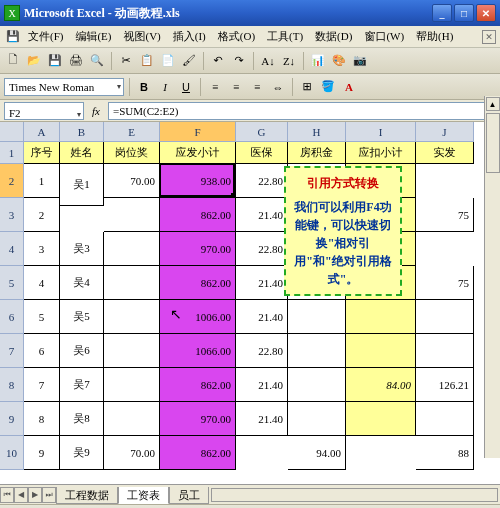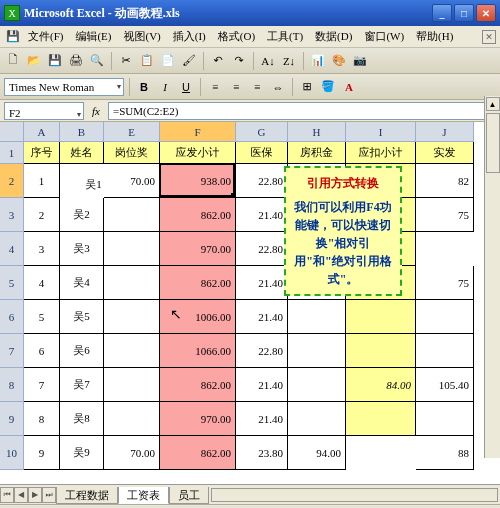--- a/index.html
+++ b/index.html
@@ -28,21 +28,21 @@
 .fxlabel{margin:0 8px;font-style:italic;font-family:"Times New Roman";}
 .formulabar{flex:1;height:18px;border:1px solid #7f9db9;background:#fff;padding:0 4px;display:flex;align-items:center;margin-right:4px;}
 .grid{position:relative;background:#fff;height:362px;overflow:hidden;}
 .corner{position:absolute;left:0;top:0;width:24px;height:20px;background:#d6dce6;border-right:1px solid #9caecf;border-bottom:1px solid #9caecf;}
 .colh{position:absolute;top:0;height:20px;background:#d6dce6;border-right:1px solid #9caecf;border-bottom:1px solid #9caecf;display:flex;align-items:center;justify-content:center;color:#1f3864;}
 .rowh{position:absolute;left:0;width:24px;background:#d6dce6;border-right:1px solid #9caecf;border-bottom:1px solid #9caecf;display:flex;align-items:center;justify-content:center;color:#1f3864;}
 .rowh.sel{background:#ffc864;}
 .colh.sel{background:#ffc864;}
 .cell{position:absolute;border-right:1px solid #000;border-bottom:1px solid #000;display:flex;align-items:center;padding:0 4px;background:#fff;}
 .cell.hdr{background:#ffff99;justify-content:center;font-weight:normal;}
-.cell.colF{background:#fca5a5;justify-content:flex-end;}
+.cell.colF{background:#d946ef;justify-content:flex-end;}
 .cell.colI{background:#ffff99;justify-content:flex-end;}
 .cell.num{justify-content:flex-end;}
 .cell.ctr{justify-content:center;}
 .activesel{position:absolute;border:2px solid #000;pointer-events:none;}
 .activesel::after{content:"";position:absolute;right:-3px;bottom:-3px;width:5px;height:5px;background:#000;}
 .tooltip{position:absolute;border:2px dashed #22aa22;background:#ffffaa;padding:6px;width:118px;color:#cc0000;font-weight:bold;text-align:center;line-height:1.5;font-size:12px;}
 .tooltip .tt2{color:#003399;margin-top:6px;}
 .watermark{position:absolute;left:170px;top:260px;font-size:16px;font-family:Arial;font-weight:bold;color:rgba(255,180,60,0.8);text-shadow:1px 1px 0 #fff,-1px -1px 0 #fff;}
 .watermark .dot{color:#c00;}
 .sheettabs{height:20px;background:#ece9d8;border-top:1px solid #999;display:flex;align-items:center;}
@@ -150,29 +150,27 @@
     <div class="rowh" style="top: 314px; height: 34px;">10</div>
     <div class="cell hdr" style="left: 24px; top: 20px; width: 36px; height: 22px;">序号</div>
     <div class="cell hdr" style="left: 60px; top: 20px; width: 44px; height: 22px;">姓名</div>
     <div class="cell hdr" style="left: 160px; top: 20px; width: 76px; height: 22px;">应发小计</div>
     <div class="cell hdr" style="left: 104px; top: 20px; width: 56px; height: 22px;">岗位奖</div>
     <div class="cell hdr" style="left: 288px; top: 20px; width: 58px; height: 22px;">房积金</div>
     <div class="cell hdr" style="left: 236px; top: 20px; width: 52px; height: 22px;">医保</div>
     <div class="cell hdr" style="left: 346px; top: 20px; width: 70px; height: 22px;">应扣小计</div>
     <div class="cell hdr" style="left: 416px; top: 20px; width: 58px; height: 22px;">实发</div>
     <div class="cell ctr" style="left: 24px; top: 42px; width: 36px; height: 34px;">1</div>
-    <div class="cell ctr" style="left: 72px; top: 42px; width: 44px; height: 42px;">吴1</div>
+    <div class="cell ctr" style="left: 60px; top: 42px; width: 44px; height: 42px;">吴1</div>
     <div class="cell num" style="left: 104px; top: 42px; width: 56px; height: 34px;">70.00</div>
     <div class="cell colF" style="left: 160px; top: 42px; width: 76px; height: 34px;">938.00</div>
     <div class="cell num" style="left: 236px; top: 42px; width: 52px; height: 34px;">22.80</div>
     <div class="cell num" style="left: 288px; top: 42px; width: 58px; height: 34px;"></div>
     <div class="cell colI" style="left: 346px; top: 42px; width: 70px; height: 34px;"></div>
-    <div class="cell num" style="left: 416px; top: 42px; width: 58px; height: 34px;">82</div>
     <div class="cell ctr" style="left: 24px; top: 76px; width: 36px; height: 34px;">2</div>
-    <div class="cell ctr" style="left: 60px; top: 76px; width: 44px; height: 34px;">吴2</div>
     <div class="cell num" style="left: 104px; top: 76px; width: 56px; height: 34px;"></div>
     <div class="cell colF" style="left: 160px; top: 76px; width: 76px; height: 34px;">862.00</div>
     <div class="cell num" style="left: 236px; top: 76px; width: 52px; height: 34px;">21.40</div>
     <div class="cell num" style="left: 288px; top: 76px; width: 58px; height: 34px;"></div>
     <div class="cell colI" style="left: 346px; top: 76px; width: 70px; height: 34px;"></div>
     <div class="cell num" style="left: 416px; top: 76px; width: 58px; height: 34px;">75</div>
     <div class="cell ctr" style="left: 24px; top: 110px; width: 36px; height: 34px;">3</div>
     <div class="cell ctr" style="left: 60px; top: 110px; width: 44px; height: 34px;">吴3</div>
     <div class="cell num" style="left: 104px; top: 110px; width: 56px; height: 34px;"></div>
     <div class="cell colF" style="left: 160px; top: 110px; width: 76px; height: 34px;">970.00</div>
@@ -203,34 +201,33 @@
     <div class="cell num" style="left: 288px; top: 212px; width: 58px; height: 34px;"></div>
     <div class="cell colI" style="left: 346px; top: 212px; width: 70px; height: 34px;"></div>
     <div class="cell num" style="left: 416px; top: 212px; width: 58px; height: 34px;"></div>
     <div class="cell ctr" style="left: 24px; top: 246px; width: 36px; height: 34px;">7</div>
     <div class="cell ctr" style="left: 60px; top: 246px; width: 44px; height: 34px;">吴7</div>
     <div class="cell num" style="left: 104px; top: 246px; width: 56px; height: 34px;"></div>
     <div class="cell colF" style="left: 160px; top: 246px; width: 76px; height: 34px;">862.00</div>
     <div class="cell num" style="left: 236px; top: 246px; width: 52px; height: 34px;">21.40</div>
     <div class="cell num" style="left: 288px; top: 246px; width: 58px; height: 34px;"></div>
     <div class="cell colI" style="left: 346px; top: 246px; width: 70px; height: 34px; font-style: italic;">84.00</div>
-    <div class="cell num" style="left: 416px; top: 246px; width: 58px; height: 34px;">105.40</div>
+    <div class="cell num" style="left: 416px; top: 246px; width: 58px; height: 34px;">126.21</div>
     <div class="cell ctr" style="left: 24px; top: 280px; width: 36px; height: 34px;">8</div>
     <div class="cell ctr" style="left: 60px; top: 280px; width: 44px; height: 34px;">吴8</div>
     <div class="cell num" style="left: 104px; top: 280px; width: 56px; height: 34px;"></div>
     <div class="cell colF" style="left: 160px; top: 280px; width: 76px; height: 34px;">970.00</div>
     <div class="cell num" style="left: 236px; top: 280px; width: 52px; height: 34px;">21.40</div>
     <div class="cell num" style="left: 288px; top: 280px; width: 58px; height: 34px;"></div>
     <div class="cell colI" style="left: 346px; top: 280px; width: 70px; height: 34px;"></div>
     <div class="cell num" style="left: 416px; top: 280px; width: 58px; height: 34px;"></div>
     <div class="cell ctr" style="left: 24px; top: 314px; width: 36px; height: 34px;">9</div>
     <div class="cell ctr" style="left: 60px; top: 314px; width: 44px; height: 34px;">吴9</div>
     <div class="cell num" style="left: 104px; top: 314px; width: 56px; height: 34px;">70.00</div>
     <div class="cell colF" style="left: 160px; top: 314px; width: 76px; height: 34px;">862.00</div>
-    <div class="cell num" style="left: 236px; top: 314px; width: 52px; height: 34px;">23.80</div>
     <div class="cell num" style="left: 288px; top: 314px; width: 58px; height: 34px;">94.00</div>
     <div class="cell num" style="left: 416px; top: 314px; width: 58px; height: 34px;">88</div>
     <div class="activesel" style="left: 159px; top: 41px; width: 76px; height: 34px;"></div>
     <div style="position: absolute; left: 170px; top: 184px; font-size: 14px; pointer-events: none;">↖</div>
     <div class="tooltip" style="left: 284px; top: 44px;">
       <div>引用方式转换</div>
       <div class="tt2">我们可以利用F4功能键，可以快速切换"相对引用"和"绝对引用格式"。</div>
     </div>
   </div>
 

